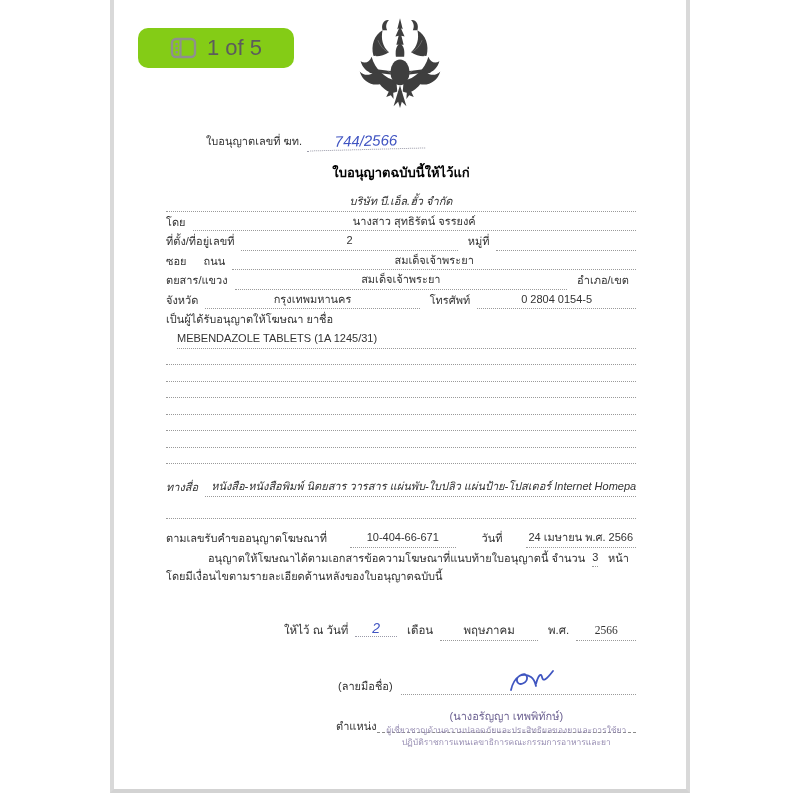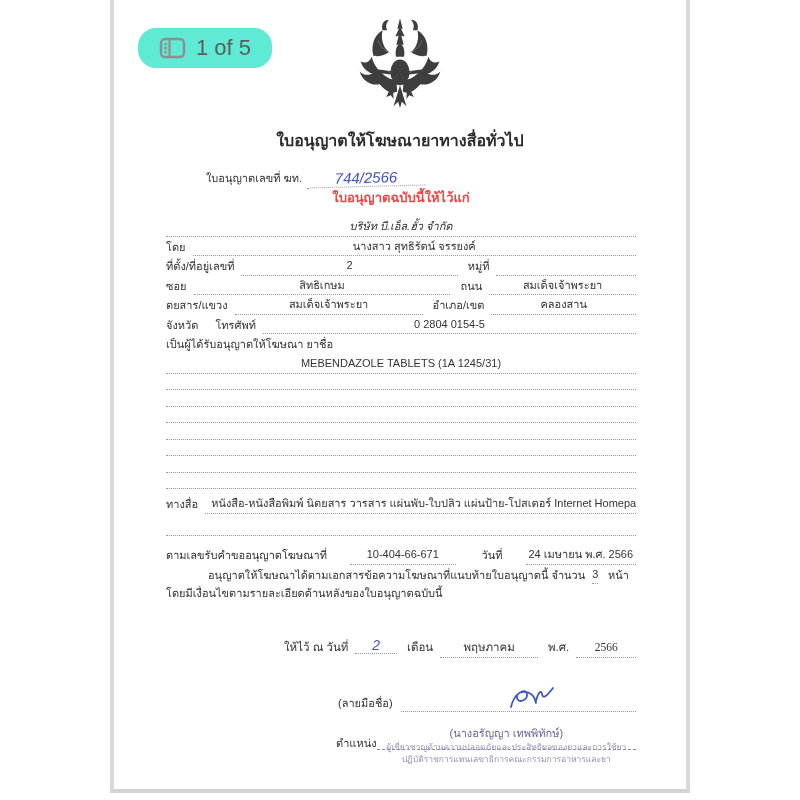--- a/index.html
+++ b/index.html
@@ -18,31 +18,31 @@
     border-left:4px solid #d9d9d9;
     border-right:4px solid #d9d9d9;
     border-bottom:4px solid #d3d3d3;
   }
   .content { padding:0 50px 0 52px; }
 
   
   .badge {
     position:absolute; left:138px; top:28px; z-index:20;
     display:flex; align-items:center; gap:10px;
-    background:#5eead4; border-radius:18px;
-    padding:7px 21px;
+    background:#84cc16; border-radius:10px;
+    padding:7px 32px;
     color:#5c5c5c; font-size:22px; font-weight:400;
   }
 
   
   .emblem-wrap { display:flex; justify-content:center; padding-top:14px; }
 
   
   .title { text-align:center; font-size:16px; font-weight:bold; color:#2c2c2c; margin-top:12px; }
-  .subtitle { text-align:center; font-size:13px; font-weight:bold; color:#ef4444; margin-top:0; }
+  .subtitle { text-align:center; font-size:13px; font-weight:bold; color:#000000; margin-top:12px; }
 
   
   .license-line { display:flex; align-items:flex-end; margin-top:16px; font-size:11px;margin-left:40px; }
   .hand-no {
     display:inline-block; width:118px; margin-left:5px;
     border-bottom:1px dotted #9a9aa8; text-align:center;
     color:#4054c2; font-size:15px; font-style:italic;
     transform:rotate(-1.5deg); line-height:15px; padding-bottom:1px;
   }
 
@@ -136,21 +136,20 @@
 
       <g stroke="#ffffff" stroke-width="0.7" opacity="0.35" fill="none">
         <path d="M33,44 C36,50 42,58 50,64"></path>
         <path d="M87,44 C84,50 78,58 70,64"></path>
         <path d="M36,28 C38,34 43,39 47,41"></path>
         <path d="M84,28 C82,34 77,39 73,41"></path>
       </g>
     </svg>
   </div>
 
-  <div class="title">ใบอนุญาตให้โฆษณายาทางสื่อทั่วไป</div>
 
   <div class="content">
 
     <div class="license-line">
       <span>ใบอนุญาตเลขที่ ฆท.</span>
       <span class="hand-no">744/2566</span>
     </div>
 
     <div class="subtitle">ใบอนุญาตฉบับนี้ให้ไว้แก่</div>
 
@@ -165,52 +164,51 @@
 
     <div class="frow">
       <span class="fl">ที่ตั้ง/ที่อยู่เลขที่</span>
       <span class="fv" style="flex:1.55;">2</span>
       <span class="fl after">หมู่ที่</span>
       <span class="fv" style="flex:1;"></span>
     </div>
 
     <div class="frow">
       <span class="fl">ซอย</span>
-      <span class="fv" style="flex:1.75;">สิทธิเกษม</span>
       <span class="fl after">ถนน</span>
       <span class="fv" style="flex:1;">สมเด็จเจ้าพระยา</span>
     </div>
 
     <div class="frow">
       <span class="fl">ตยสาร/แขวง</span>
       <span class="fv" style="flex:1.3;">สมเด็จเจ้าพระยา</span>
       <span class="fl after">อำเภอ/เขต</span>
-      <span class="fv" style="flex:1;">คลองสาน</span>
     </div>
 
     <div class="frow">
       <span class="fl">จังหวัด</span>
+      <span class="fv" style="flex:1.35;">กรุงเทพมหานคร</span>
       <span class="fl after">โทรศัพท์</span>
       <span class="fv" style="flex:1;">0 2804 0154-5</span>
     </div>
 
     <div class="plain" style="margin-top:1px;">เป็นผู้ได้รับอนุญาตให้โฆษณา ยาชื่อ</div>
     <div class="frow">
-      <span class="fv grow" style="text-align:center;">MEBENDAZOLE TABLETS (1A 1245/31)</span>
-    </div>
-
-    <div class="empty-line"></div>
-    <div class="empty-line"></div>
-    <div class="empty-line"></div>
-    <div class="empty-line"></div>
-    <div class="empty-line"></div>
-    <div class="empty-line"></div>
-    <div class="empty-line"></div>
-
-    <div class="frow media-row" style="margin-top:5px;">
+      <span class="fv grow" style="text-align:left;margin-left:11px;">MEBENDAZOLE TABLETS (1A 1245/31)</span>
+    </div>
+
+    <div class="empty-line"></div>
+    <div class="empty-line"></div>
+    <div class="empty-line"></div>
+    <div class="empty-line"></div>
+    <div class="empty-line"></div>
+    <div class="empty-line"></div>
+    <div class="empty-line"></div>
+
+    <div class="frow media-row" style="margin-top:13px;font-style:italic;">
       <span class="fl">ทางสื่อ</span>
       <span class="fv grow">หนังสือ-หนังสือพิมพ์ นิตยสาร วารสาร แผ่นพับ-ใบปลิว แผ่นป้าย-โปสเตอร์ Internet Homepage Application</span>
     </div>
     <div class="empty-line" style="margin-top:6px;"></div>
 
     <div class="frow" style="margin-top:9px;gap:16px;">
       <span class="fl">ตามเลขรับคำขออนุญาตโฆษณาที่</span>
       <span class="fv" style="flex:1.1;">10-404-66-671</span>
       <span class="fl after">วันที่</span>
       <span class="fv" style="flex:1.15;">24  เมษายน  พ.ศ. 2566</span>

